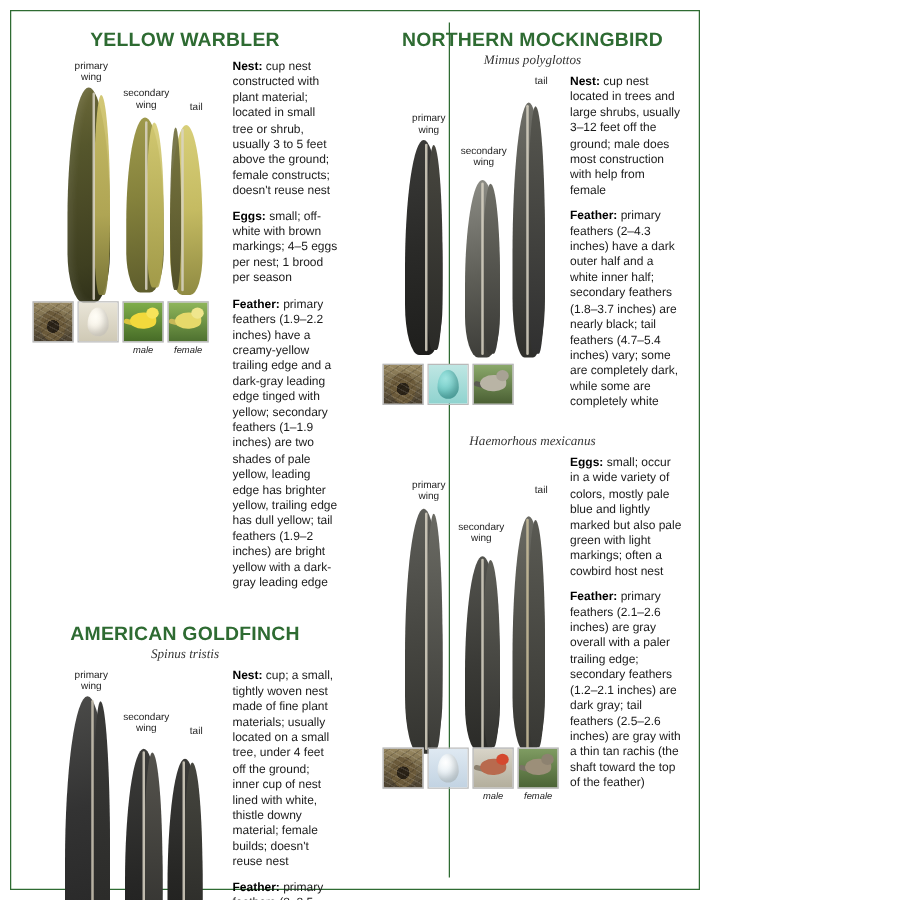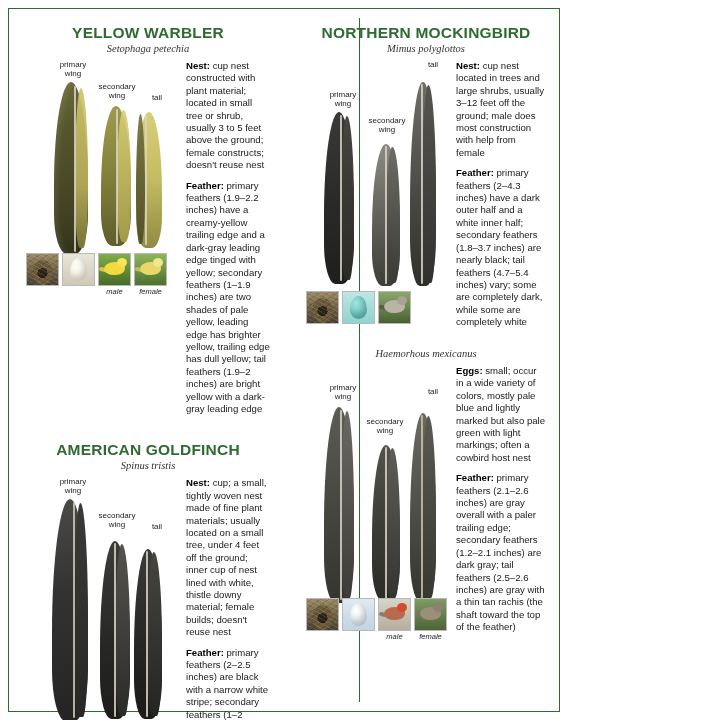--- a/index.html
+++ b/index.html
@@ -177,21 +177,20 @@
 <div class="page">
   <div class="frame"></div>
   <div class="divider"></div>
 
   <div class="cols">
 
     <div class="col left">
 
       <div class="species">
         <h2 class="common">YELLOW WARBLER</h2>
-        <div class="sci">Setophaga petechia</div>
 
         <div class="body">
           <div class="plate">
             <div class="lab" style="left:24px;top:0px;">primary<br>wing</div>
             <div class="lab" style="left:68px;top:22px;">secondary<br>wing</div>
             <div class="lab" style="left:108px;top:33px;">tail</div>
 
             <div class="feather" style="left:28px;top:22px;width:34px;height:172px;">
               <div class="vane" style="left:0;top:0;width:34px;height:172px;background:linear-gradient(160deg,#6d6a3a 0%,#55562c 28%,#4a4a26 55%,#3e3f20 80%,#2e2f18 100%);box-shadow:inset 4px 0 5px rgba(255,255,255,.08);"></div>
               <div class="vane" style="left:21px;top:6px;width:13px;height:160px;background:linear-gradient(180deg,#cfc36a,#b8ad58 60%,#7e7a3a);border-radius:50% 60% 40% 40%/60% 60% 40% 40%;opacity:.92;"></div>
@@ -243,20 +242,21 @@
                     <div class="b2" style="background:#efe68d;"></div>
                   </div>
                 </div>
                 <div class="caption">female</div>
               </div>
             </div>
           </div>
 
           <div class="txt">
             <p><b>Nest:</b><span> cup nest constructed with plant material; located in small tree or shrub, usually 3 to 5 feet above the ground; female constructs; doesn't reuse nest</span></p>
+            <p><b>Eggs:</b><span> small; off-white with brown markings; 4–5 eggs per nest; 1 brood per season</span></p>
             <p><b>Feather:</b><span> primary feathers (1.9–2.2 inches) have a creamy-yellow trailing edge and a dark-gray leading edge tinged with yellow; secondary feathers (1–1.9 inches) are two shades of pale yellow, leading edge has brighter yellow, trailing edge has dull yellow; tail feathers (1.9–2 inches) are bright yellow with a dark-gray leading edge</span></p>
           </div>
           <div class="clear"></div>
         </div>
       </div>
 
       <div class="species second">
         <h2 class="common">AMERICAN GOLDFINCH</h2>
         <div class="sci">Spinus tristis</div>
 

